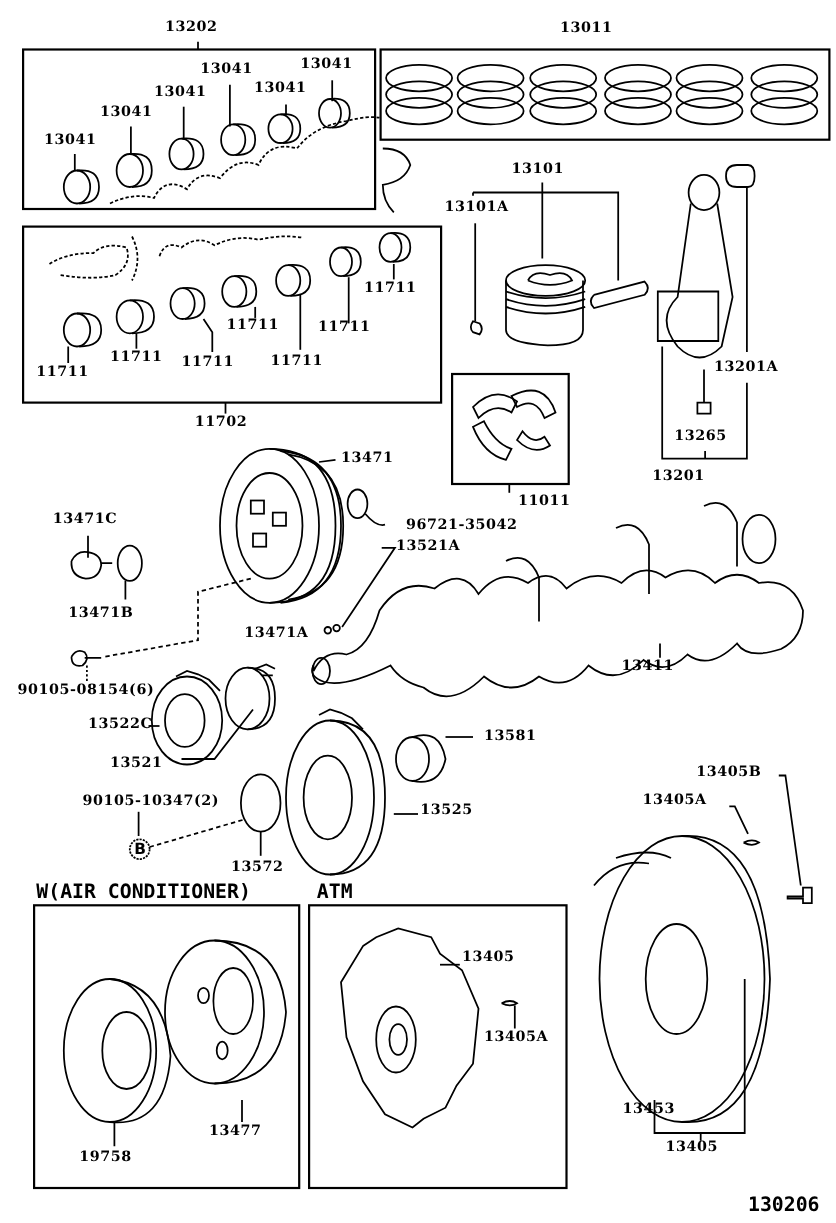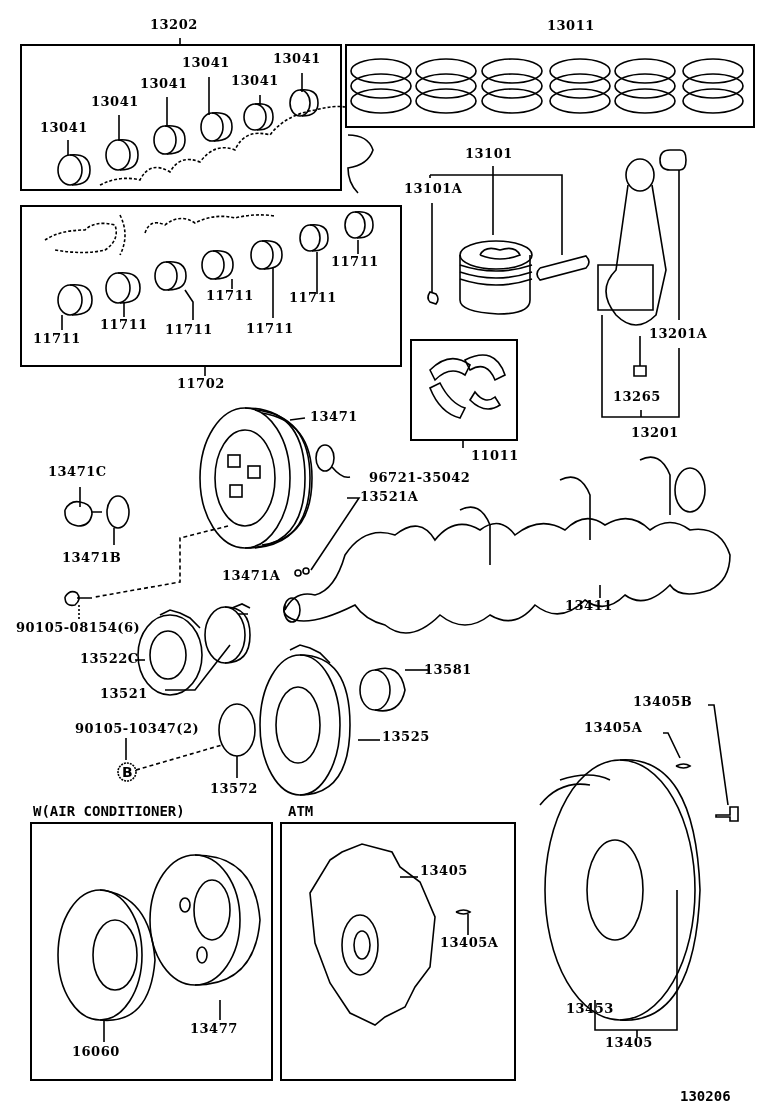--- a/index.html
+++ b/index.html
@@ -1,19 +1,19 @@
 <!DOCTYPE html>
 <html><head>
 <meta charset="utf-8">
 <style>
   html, body { margin:0; padding:0; background:#ffffff; }
   body { width:760px; height:1112px; position:relative; overflow:hidden; font-family:"DejaVu Serif", serif; color:#000; }
   svg.art { position:absolute; left:0; top:0; width:760px; height:1112px; }
   .lbl { position:absolute; font-family:"DejaVu Serif", serif; font-weight:bold; font-size:13px; line-height:18px; white-space:nowrap; letter-spacing:0.5px; }
-  .cap { position:absolute; font-family:"DejaVu Sans Mono", monospace; font-weight:bold; font-size:14px; line-height:16px; white-space:nowrap; }
+  .cap { position:absolute; font-family:"DejaVu Sans Mono", monospace; font-weight:bold; font-size:18px; line-height:16px; white-space:nowrap; }
   .ref { position:absolute; font-family:"DejaVu Sans", sans-serif; font-weight:bold; font-size:14px; white-space:nowrap; }
 </style>
 </head>
 <body>
 
 <svg class="art" viewBox="0 0 760 1112" fill="none" stroke="#000" stroke-width="1.6">
 
   <rect x="21" y="45" width="320" height="145" stroke-width="2"></rect>
   <line x1="180" y1="38" x2="180" y2="45"></line>
   <rect x="346" y="45" width="408" height="82" stroke-width="2"></rect>
@@ -233,54 +233,54 @@
   <line x1="468" y1="914" x2="468" y2="935"></line>
 </svg>
 
 <div class="lbl" style="left:150px;top:16px;">13202</div>
 <div class="lbl" style="left:182px;top:54px;">13041</div>
 <div class="lbl" style="left:273px;top:50px;">13041</div>
 <div class="lbl" style="left:140px;top:75px;">13041</div>
 <div class="lbl" style="left:231px;top:72px;">13041</div>
 <div class="lbl" style="left:91px;top:93px;">13041</div>
 <div class="lbl" style="left:40px;top:119px;">13041</div>
-<div class="lbl" style="left:509px;top:17px;margin-left:38px;">13011</div>
+<div class="lbl" style="left:509px;top:17px;">13011</div>
 <div class="lbl" style="left:465px;top:145px;">13101</div>
 <div class="lbl" style="left:404px;top:180px;">13101A</div>
 <div class="lbl" style="left:331px;top:253px;">11711</div>
 <div class="lbl" style="left:206px;top:287px;">11711</div>
 <div class="lbl" style="left:289px;top:289px;">11711</div>
 <div class="lbl" style="left:100px;top:316px;">11711</div>
 <div class="lbl" style="left:165px;top:321px;">11711</div>
 <div class="lbl" style="left:246px;top:320px;">11711</div>
 <div class="lbl" style="left:33px;top:330px;">11711</div>
 <div class="lbl" style="left:177px;top:375px;">11702</div>
 <div class="lbl" style="left:649px;top:325px;">13201A</div>
 <div class="lbl" style="left:613px;top:388px;">13265</div>
-<div class="lbl" style="left:631px;top:424px;">13201</div>
+<div class="lbl" style="left:593px;top:424px;">13201</div>
 <div class="lbl" style="left:434px;top:447px;margin-left:37px;">11011</div>
 <div class="lbl" style="left:310px;top:408px;">13471</div>
 <div class="lbl" style="left:369px;top:469px;">96721-35042</div>
 <div class="lbl" style="left:360px;top:488px;">13521A</div>
 <div class="lbl" style="left:48px;top:463px;">13471C</div>
 <div class="lbl" style="left:62px;top:549px;text-align:center;">13471B</div>
 <div class="lbl" style="left:222px;top:567px;">13471A</div>
 <div class="lbl" style="left:565px;top:597px;">13411</div>
 <div class="lbl" style="left:16px;top:619px;">90105-08154(6)</div>
 <div class="lbl" style="left:60px;top:650px;margin-left:20px;">13522C</div>
 <div class="lbl" style="left:100px;top:685px;">13521</div>
-<div class="lbl" style="left:424px;top:661px;">13581</div>
+<div class="lbl" style="left:440px;top:661px;">13581</div>
 <div class="lbl" style="left:75px;top:720px;">90105-10347(2)</div>
 <div class="lbl" style="left:382px;top:728px;">13525</div>
 <div class="lbl" style="left:210px;top:780px;">13572</div>
 <div class="ref" style="left:122px;top:764px;">B</div>
 <div class="lbl" style="left:633px;top:693px;">13405B</div>
 <div class="lbl" style="left:584px;top:719px;">13405A</div>
 <div class="lbl" style="left:420px;top:862px;">13405</div>
 <div class="lbl" style="left:440px;top:934px;">13405A</div>
 <div class="lbl" style="left:190px;top:1020px;">13477</div>
-<div class="lbl" style="left:72px;top:1043px;">16060</div>
+<div class="lbl" style="left:72px;top:1043px;">19758</div>
 <div class="lbl" style="left:566px;top:1000px;">13453</div>
 <div class="lbl" style="left:605px;top:1034px;">13405</div>
 
 <div class="cap" style="left:33px;top:803px;">W(AIR CONDITIONER)</div>
 <div class="cap" style="left:288px;top:803px;">ATM</div>
 <div class="cap" style="left:680px;top:1088px;">130206</div>
 
 </body></html>

